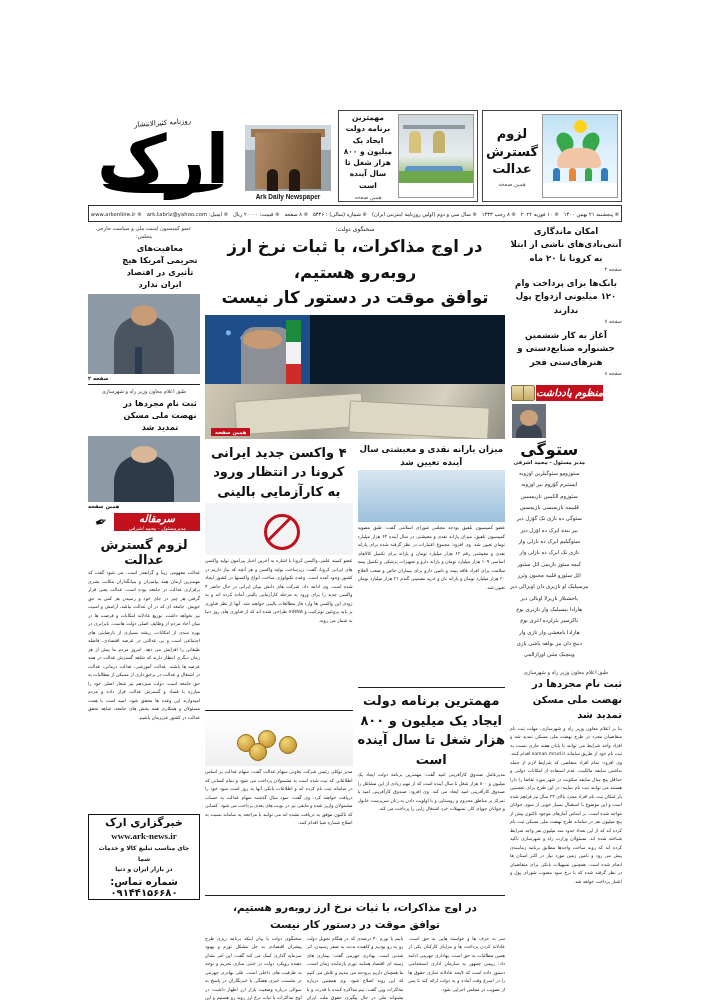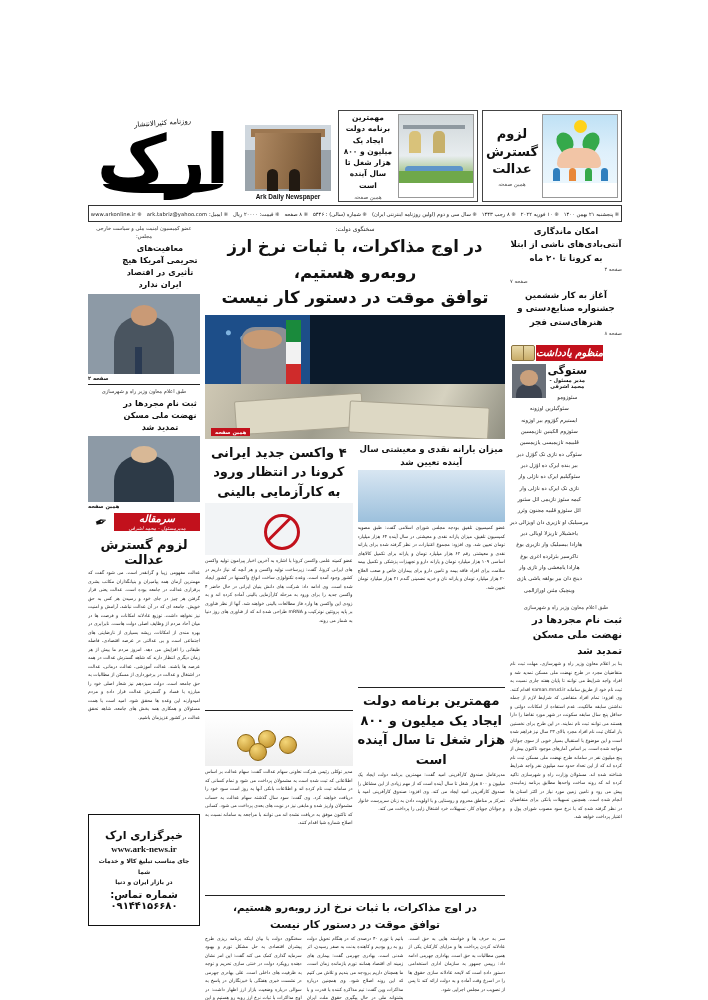--- a/index.html
+++ b/index.html
@@ -67,21 +67,21 @@
   .redbar{background:#c2111c;color:#fff;display:flex;flex-direction:row-reverse;align-items:center;height:24px;margin:4px 0 3px;}
   .redbar .rb-txt{flex:1;text-align:center;font-style:italic;}
   .rb-title{font-size:10px;font-weight:bold;}
   .rb-sub{font-size:5px;margin-top:1px;}
   .rb-icon{width:26px;height:100%;background:#fff;display:flex;align-items:center;justify-content:center;}
   .quill{font-size:15px;color:#111;transform:rotate(-18deg);}
   .bookicon{width:22px;height:14px;background:linear-gradient(#e8d9a8,#c9ad6a);border:1px solid #8a7340;border-radius:2px;position:relative;}
   .bookicon:after{content:"";position:absolute;left:50%;top:0;width:1px;height:100%;background:#8a7340;}
   .edit-title{font-size:13px;font-weight:bold;text-align:center;margin:3px 0 2px;}
   .body-txt{font-size:4.6px;line-height:1.85;text-align:justify;color:#222;}
-  .adbox{border:1px solid #111;padding:14px 3px;text-align:center;margin-top:auto;}
+  .adbox{border:1px solid #111;padding:1px 3px;text-align:center;margin-top:auto;}
   .ad-t{font-size:11px;font-weight:bold;}
   .ad-u{font-size:9px;font-weight:bold;direction:ltr;margin:2px 0;font-family:"Liberation Serif",serif;}
   .ad-l{font-size:6px;font-weight:bold;line-height:1.7;}
   .ad-p{font-size:10px;font-weight:bold;margin-top:2px;}
   
   .m-kicker{font-size:6px;text-align:center;color:#222;margin-bottom:2px;}
   .m-head{font-size:16.5px;font-weight:bold;text-align:center;line-height:1.55;}
   .mainphoto{width:100%;height:124px;margin-top:4px;position:relative;overflow:hidden;background:#0d1b2a;}
   .mp-left{position:absolute;left:0;top:0;width:35%;height:58%;background:#1d4e89;}
   .mp-world{position:absolute;left:3%;top:6%;width:16%;height:22%;background:
@@ -107,21 +107,21 @@
   .vax-bar{position:absolute;left:50%;top:50%;width:34px;height:3px;margin:-1.5px 0 0 -17px;background:#c2111c;transform:rotate(-45deg);}
   .bottom-block{margin-top:4px;border-top:1px solid #222;padding-top:3px;}
   .bb-head{font-size:10.5px;font-weight:bold;text-align:center;line-height:1.55;}
   .bb-cols{display:flex;flex-direction:row-reverse;gap:5px;margin-top:3px;}
   .bb-col{flex:1;}
   
   .l-item{text-align:center;margin-bottom:5px;}
   .l-head{font-size:8.6px;font-weight:bold;line-height:1.55;}
   .l-page{font-size:5.2px;color:#444;margin-top:1px;text-align:right;}
   .poem{font-size:5.4px;line-height:2.1;text-align:center;color:#222;}
-  .poet-name{font-size:11px;font-weight:bold;text-align:center;}
+  .poet-name{font-size:16px;font-weight:bold;text-align:center;}
   .poet-sub{font-size:5.2px;font-weight:bold;text-align:center;margin-bottom:3px;}
   .poet-photo{width:34px;height:34px;background:#6a7079;float:left;margin:0 0 2px 2px;position:relative;overflow:hidden;}
   .poet-face{position:absolute;left:50%;top:18%;width:52%;height:46%;margin-left:-26%;background:#caa07c;border-radius:50%;}
   .poet-body{position:absolute;left:12%;bottom:0;width:76%;height:42%;background:#3d4450;border-radius:10px 10px 0 0;}
 </style>
 </head>
 <body>
 
 <div class="page">
 
@@ -308,20 +308,21 @@
 
     </div>
 
     <div class="col-left">
 
       <div class="l-item">
         <div class="l-head">امکان ماندگاری آنتی‌بادی‌های ناشی از ابتلا به کرونا تا ۲۰ ماه</div>
         <div class="l-page">صفحه ۴</div>
       </div>
       <div class="l-item">
+        <div class="l-head">بانک‌ها برای پرداخت وام ۱۲۰ میلیونی ازدواج پول ندارند</div>
         <div class="l-page">صفحه ۷</div>
       </div>
       <div class="l-item">
         <div class="l-head">آغاز به کار ششمین جشنواره صنایع‌دستی و هنرهای‌ستی فجر</div>
         <div class="l-page">صفحه ۸</div>
       </div>
 
       <div class="redbar">
         <div class="rb-icon">
             <span class="bookicon"></span>

